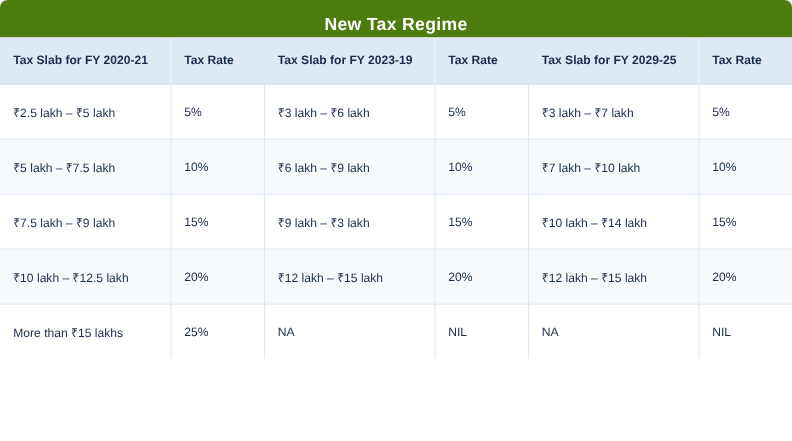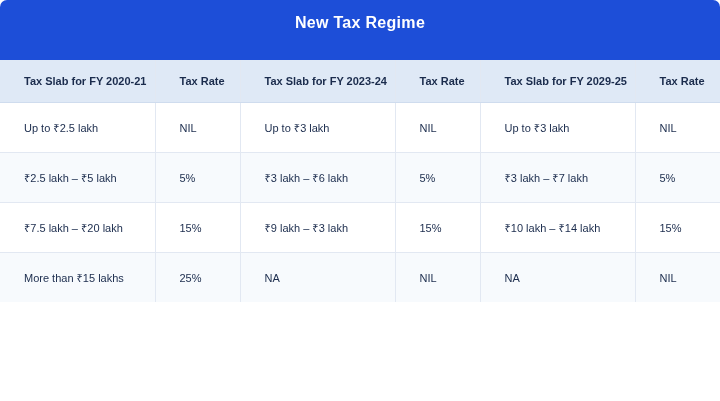--- a/index.html
+++ b/index.html
@@ -12,41 +12,41 @@
     height: 401px;
     font-family: "Liberation Sans", sans-serif;
     overflow: hidden;
   }
   .table-card {
     width: 720px;
     background: #ffffff;
     box-sizing: border-box;
   }
   .title-bar {
-    background: #1d4ed8;
+    background: #4d7c0f;
     color: #ffffff;
     text-align: center;
     font-size: 16px;
     font-weight: bold;
     letter-spacing: 0.3px;
-    padding: 14px 0 28px 0;
+    padding: 14px 0 2px 0;
     border-radius: 7px 7px 0 0;
   }
   table.tax-table {
     width: 720px;
     border-collapse: collapse;
     table-layout: fixed;
   }
   table.tax-table th,
   table.tax-table td {
     text-align: left;
     vertical-align: middle;
     font-size: 11px;
     color: #1a2b4c;
-    padding: 0 24px;
+    padding: 0 12px;
     height: 49px;
     border-right: 1px solid #e2e8f2;
     border-bottom: 1px solid #e2e8f2;
     overflow: hidden;
     white-space: nowrap;
   }
   table.tax-table th {
     background: #dfe9f6;
     color: #1a2b4c;
     font-weight: bold;
@@ -85,50 +85,58 @@
       <col class="c-rate">
       <col class="c-slab2">
       <col class="c-rate2">
       <col class="c-slab3">
       <col class="c-rate3">
     </colgroup>
     <thead>
       <tr>
         <th>Tax Slab for FY 2020-21</th>
         <th>Tax Rate</th>
-        <th>Tax Slab for FY 2023-24</th>
+        <th>Tax Slab for FY 2023-19</th>
         <th>Tax Rate</th>
         <th>Tax Slab for FY 2029-25</th>
         <th>Tax Rate</th>
       </tr>
     </thead>
     <tbody>
-      <tr>
-        <td>Up to ₹2.5 lakh</td>
-        <td>NIL</td>
-        <td>Up to ₹3 lakh</td>
-        <td>NIL</td>
-        <td>Up to ₹3 lakh</td>
-        <td>NIL</td>
-      </tr>
       <tr>
         <td>₹2.5 lakh – ₹5 lakh</td>
         <td>5%</td>
         <td>₹3 lakh – ₹6 lakh</td>
         <td>5%</td>
         <td>₹3 lakh – ₹7 lakh</td>
         <td>5%</td>
       </tr>
       <tr>
-        <td>₹7.5 lakh – ₹20 lakh</td>
+        <td>₹5 lakh – ₹7.5 lakh</td>
+        <td>10%</td>
+        <td>₹6 lakh – ₹9 lakh</td>
+        <td>10%</td>
+        <td>₹7 lakh – ₹10 lakh</td>
+        <td>10%</td>
+      </tr>
+      <tr>
+        <td>₹7.5 lakh – ₹9 lakh</td>
         <td>15%</td>
         <td>₹9 lakh – ₹3 lakh</td>
         <td>15%</td>
         <td>₹10 lakh – ₹14 lakh</td>
         <td>15%</td>
+      </tr>
+      <tr>
+        <td>₹10 lakh – ₹12.5 lakh</td>
+        <td>20%</td>
+        <td>₹12 lakh – ₹15 lakh</td>
+        <td>20%</td>
+        <td>₹12 lakh – ₹15 lakh</td>
+        <td>20%</td>
       </tr>
       <tr>
         <td>More than ₹15 lakhs</td>
         <td>25%</td>
         <td>NA</td>
         <td>NIL</td>
         <td>NA</td>
         <td>NIL</td>
       </tr>
     </tbody>

